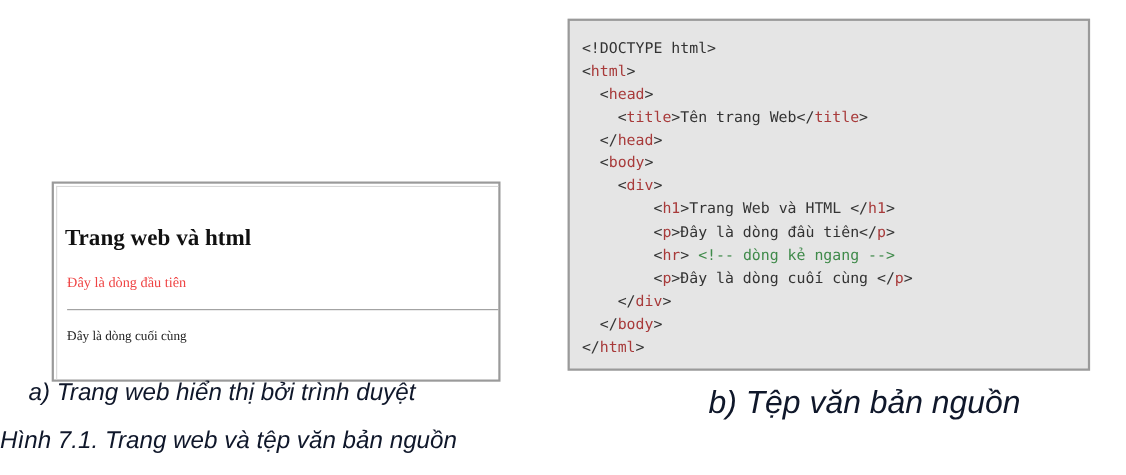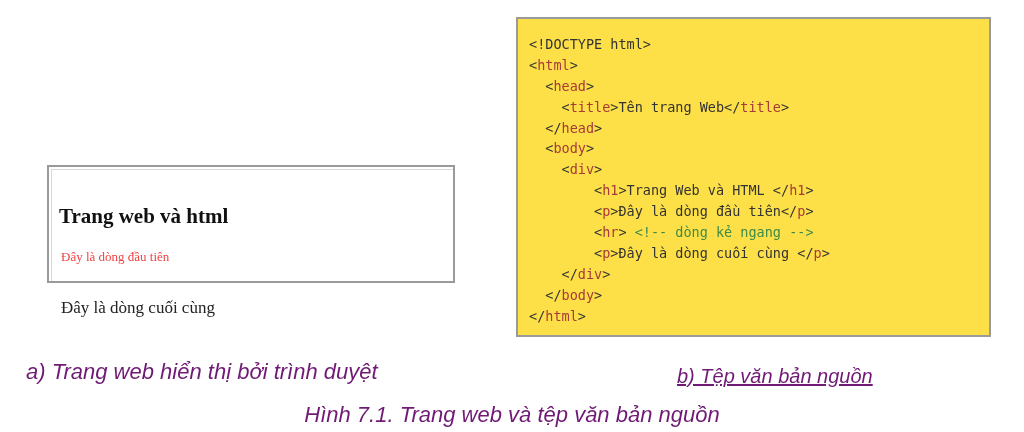--- a/index.html
+++ b/index.html
@@ -1,32 +1,32 @@
 <!DOCTYPE html>
 <html><head>
 <meta charset="utf-8">
 <style>
   html, body { margin:0; padding:0; }
   body { width:1024px; height:432px; background:#ffffff; position:relative; overflow:hidden; font-family:"Liberation Sans", sans-serif; }
-  .browser-box { position:absolute; left:47px; top:165px; width:408px; height:118px; border:2px solid #9a9a9a; box-sizing:border-box; background:#fff; }
+  .browser-box { position:absolute; left:47px; top:165px; width:408px; height:182px; border:2px solid #9a9a9a; box-sizing:border-box; background:#fff; }
   .browser-box .inner { position:absolute; left:2px; top:2px; right:0; bottom:0; border-left:1px solid #d8d8d8; border-top:1px solid #d8d8d8; }
   .page-h1 { position:absolute; left:7px; top:34px; margin:0; font-family:"Liberation Serif", serif; font-weight:bold; font-size:21px; color:#111; }
   .page-p1 { position:absolute; left:9px; top:79px; margin:0; font-family:"Liberation Serif", serif; font-size:13px; color:#ef4444; }
   .page-hr { position:absolute; left:9px; right:0; top:111px; height:0; border-top:1px solid #9a9a9a; }
-  .page-p2 { position:absolute; left:9px; top:128px; margin:0; font-family:"Liberation Serif", serif; font-size:17px; color:#222; }
-  .code-box { position:absolute; left:516px; top:17px; width:475px; height:320px; border:2px solid #9a9a9a; box-sizing:border-box; background:#fde047; }
+  .page-p2 { position:absolute; left:9px; top:128px; margin:0; font-family:"Liberation Serif", serif; font-size:12px; color:#222; }
+  .code-box { position:absolute; left:516px; top:17px; width:475px; height:320px; border:2px solid #9a9a9a; box-sizing:border-box; background:#e5e5e5; }
   .code-lines { position:absolute; left:11px; top:15px; margin:0; font-family:"DejaVu Sans Mono", monospace; font-size:13.5px; line-height:20.9px; color:#333; white-space:pre; }
   .code-line { display:block; height:20.9px; }
   .tag { color:#a83a3a;text-align:center; }
   .punct { color:#333; }
   .comment { color:#3f8a4a; }
-  .cap { position:absolute; font-family:"Liberation Sans", sans-serif; font-style:italic; color:#701a75;margin-top:15px; }
+  .cap { position:absolute; font-family:"Liberation Sans", sans-serif; font-style:italic; color:#0f172a; }
   .cap-a { left:26px; top:344px; font-size:22px; }
-  .cap-b { left:677px; top:350px; font-size:20px;text-decoration:underline; }
-  .cap-fig { left:0; width:1024px; text-align:center; top:387px; font-size:22px; }
+  .cap-b { left:644px; top:350px; font-size:29px; }
+  .cap-fig { left:0; width:1024px; top:387px; font-size:22px; }
 </style>
 </head>
 <body>
 
 <div class="browser-box">
   <div class="inner">
     <h1 class="page-h1">Trang web và html</h1>
     <p class="page-p1">Đây là dòng đầu tiên</p>
     <div class="page-hr"></div>
     <p class="page-p2">Đây là dòng cuối cùng</p>

